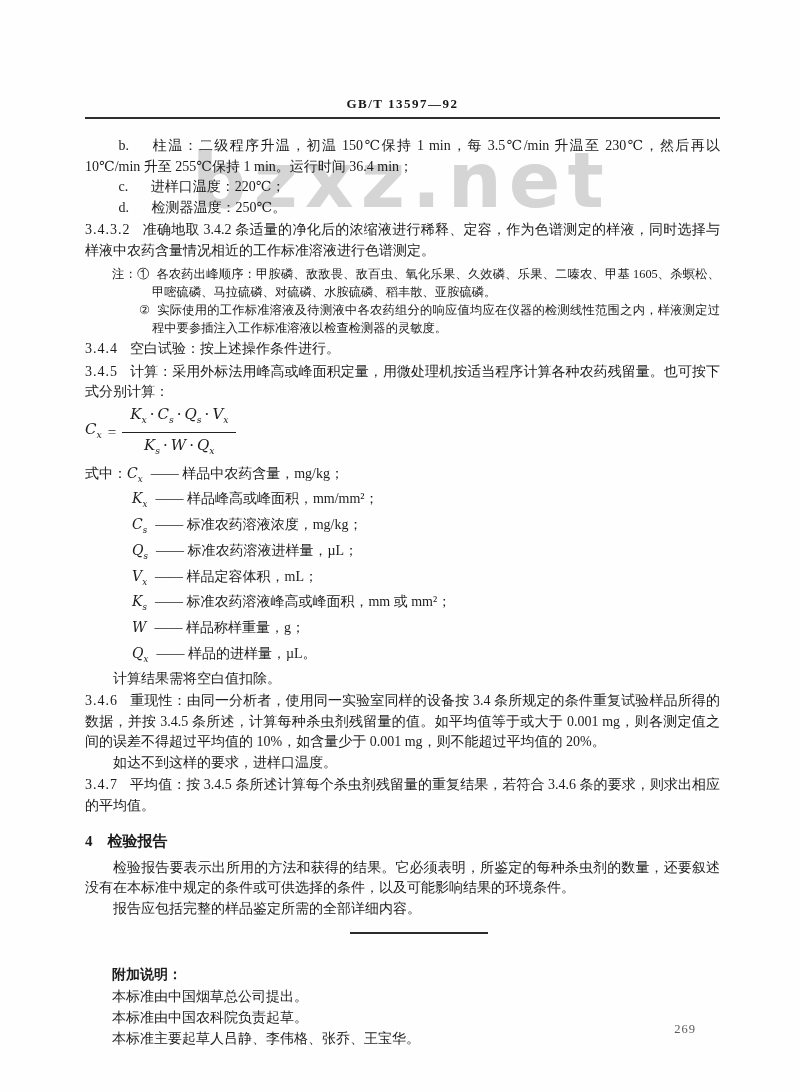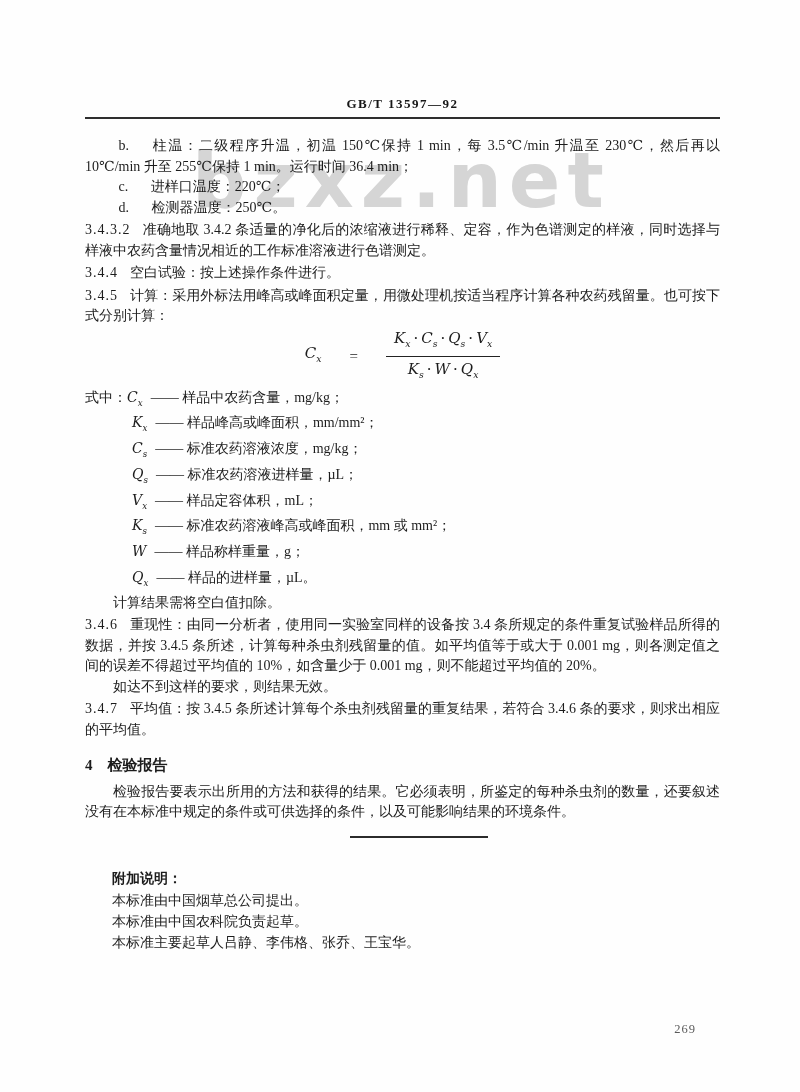--- a/index.html
+++ b/index.html
@@ -48,22 +48,22 @@
   p { margin: 0; text-align: justify; }
   .item { text-indent: 2.4em; }
   .item-label { margin-right: 1.6em; font-family: "Liberation Serif", serif; }
   .sec { margin-top: 2px; }
   .sec-num { letter-spacing: 1px; margin-right: 12px; white-space: nowrap; }
   .notes { margin-top: 4px; padding-left: 27px; font-size: 12.3px; line-height: 18px; }
   .note-1 { padding-left: 40px; text-indent: -40px; }
   .note-2 { padding-left: 40px; text-indent: -13px; }
   .note-label { margin-right: 7px; }
   .formula-line {
-    display: flex; justify-content: center; align-items: center;
-    gap: 28px; margin: 6px 0 6px; height: 48px; text-indent: 0;
+    display: flex; align-items: center;
+    gap: 6px; margin: 6px 0 6px; height: 48px; text-indent: 0;
   }
   .math { font-style: italic; font-family: "DejaVu Serif", "Liberation Serif", serif; }
   .formula-line { font-size: 15px; }
   .frac { display: inline-flex; flex-direction: column; align-items: center; }
   .frac .num { border-bottom: 1.5px solid #222; padding: 0 8px 2px; white-space: nowrap; }
   .frac .den { padding-top: 2px; white-space: nowrap; }
   sub { font-size: 0.62em; }
   .op { font-style: normal; padding: 0 3px; }
   .def-row { line-height: 20px; }
   .def-row .sym { margin-right: 8px; }
@@ -97,20 +97,24 @@
     <hr class="header-rule">
 
     <div class="body-text">
 
       <p class="item"><span class="item-label">b.</span><span>柱温：二级程序升温，初温 150℃保持 1 min，每 3.5℃/min 升温至 230℃，然后再以 10℃/min 升至 255℃保持 1 min。运行时间 36.4 min；</span></p>
       <p class="item"><span class="item-label">c.</span><span>进样口温度：220℃；</span></p>
       <p class="item"><span class="item-label">d.</span><span>检测器温度：250℃。</span></p>
 
       <p class="sec"><span class="sec-num">3.4.3.2</span><span>准确地取 3.4.2 条适量的净化后的浓缩液进行稀释、定容，作为色谱测定的样液，同时选择与样液中农药含量情况相近的工作标准溶液进行色谱测定。</span></p>
 
+      <div class="notes">
+        <p class="note-1"><span class="note-label">注：①</span><span>各农药出峰顺序：甲胺磷、敌敌畏、敌百虫、氧化乐果、久效磷、乐果、二嗪农、甲基 1605、杀螟松、甲嘧硫磷、马拉硫磷、对硫磷、水胺硫磷、稻丰散、亚胺硫磷。</span></p>
+        <p class="note-2"><span class="note-label">②</span><span>实际使用的工作标准溶液及待测液中各农药组分的响应值均应在仪器的检测线性范围之内，样液测定过程中要参插注入工作标准溶液以检查检测器的灵敏度。</span></p>
+      </div>
 
       <p class="sec"><span class="sec-num">3.4.4</span><span>空白试验：按上述操作条件进行。</span></p>
 
       <p class="sec"><span class="sec-num">3.4.5</span><span>计算：采用外标法用峰高或峰面积定量，用微处理机按适当程序计算各种农药残留量。也可按下式分别计算：</span></p>
 
       <div class="formula-line">
         <span class="math"><span>C</span><sub>x</sub></span>
         <span>=</span>
         <span class="frac">
           <span class="num math">
@@ -128,26 +132,27 @@
         <p class="def-row def-indent"><span class="sym math"><span>C</span><sub>s</sub></span><span>—— 标准农药溶液浓度，mg/kg；</span></p>
         <p class="def-row def-indent"><span class="sym math"><span>Q</span><sub>s</sub></span><span>—— 标准农药溶液进样量，µL；</span></p>
         <p class="def-row def-indent"><span class="sym math"><span>V</span><sub>x</sub></span><span>—— 样品定容体积，mL；</span></p>
         <p class="def-row def-indent"><span class="sym math"><span>K</span><sub>s</sub></span><span>—— 标准农药溶液峰高或峰面积，mm 或 mm²；</span></p>
         <p class="def-row def-indent"><span class="sym math"><span>W</span><sub></sub></span><span>—— 样品称样重量，g；</span></p>
         <p class="def-row def-indent"><span class="sym math"><span>Q</span><sub>x</sub></span><span>—— 样品的进样量，µL。</span></p>
         <p class="plain-indent">计算结果需将空白值扣除。</p>
       </div>
 
       <p class="sec"><span class="sec-num">3.4.6</span><span>重现性：由同一分析者，使用同一实验室同样的设备按 3.4 条所规定的条件重复试验样品所得的数据，并按 3.4.5 条所述，计算每种杀虫剂残留量的值。如平均值等于或大于 0.001 mg，则各测定值之间的误差不得超过平均值的 10%，如含量少于 0.001 mg，则不能超过平均值的 20%。</span></p>
-      <p class="plain-indent">如达不到这样的要求，则结果无效。</p>
+      <p class="plain-indent">如达不到这样的要求，进样口温度。</p>
 
       <p class="sec"><span class="sec-num">3.4.7</span><span>平均值：按 3.4.5 条所述计算每个杀虫剂残留量的重复结果，若符合 3.4.6 条的要求，则求出相应的平均值。</span></p>
 
       <p class="h4"><span class="sec-num">4</span><span>检验报告</span></p>
       <p class="plain-indent">检验报告要表示出所用的方法和获得的结果。它必须表明，所鉴定的每种杀虫剂的数量，还要叙述没有在本标准中规定的条件或可供选择的条件，以及可能影响结果的环境条件。</p>
+      <p class="plain-indent">报告应包括完整的样品鉴定所需的全部详细内容。</p>
 
       <hr class="end-divider">
 
       <div class="appendix">
         <p class="appendix-title">附加说明：</p>
         <p>本标准由中国烟草总公司提出。</p>
         <p>本标准由中国农科院负责起草。</p>
         <p>本标准主要起草人吕静、李伟格、张乔、王宝华。</p>
       </div>
 

